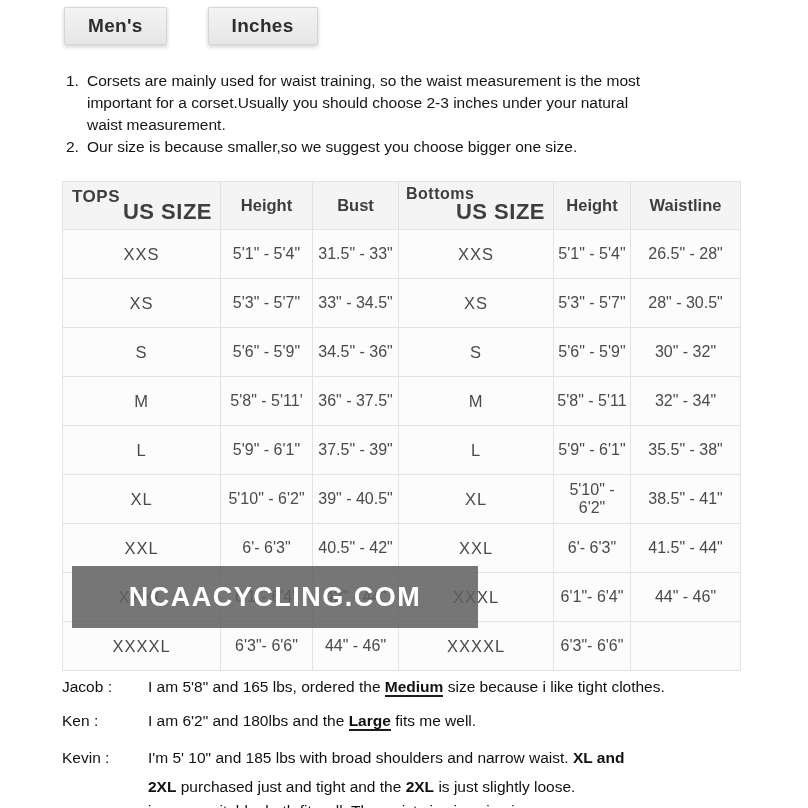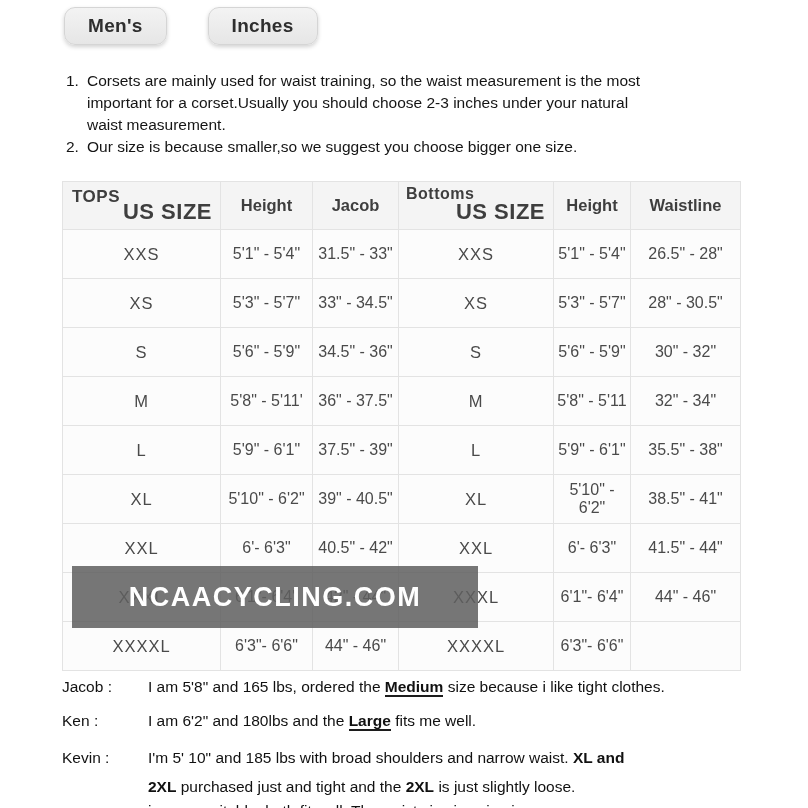--- a/index.html
+++ b/index.html
@@ -5,21 +5,21 @@
   html,body{margin:0;padding:0;}
   body{
     width:808px;height:808px;position:relative;overflow:hidden;
     background:#ffffff;
     font-family:"Liberation Sans", sans-serif;
     color:#1a1a1a;
   }
   
   .toolbar{position:absolute;left:64px;top:7px;display:flex;gap:41px;}
   .btn{
-    display:inline-block;padding:7px 23px;border-radius:11px;
+    display:inline-block;padding:7px 23px;border-radius:1px;
     background:linear-gradient(#f3f3f3,#e6e6e6);
     border:1px solid #d5d5d5;
     box-shadow:0 2px 4px rgba(0,0,0,0.18);
     font-size:19px;font-weight:bold;color:#2e2e2e;letter-spacing:0.3px;
   }
   
   .notes{position:absolute;left:66px;top:70px;width:640px;font-size:15.5px;line-height:22px;color:#151515;}
   .note-row{display:flex;}
   .note-num{width:21px;flex:none;}
   .note-text{flex:1;}
@@ -84,21 +84,21 @@
       <col style="width:77px">
       <col style="width:110px">
   </colgroup>
   <thead>
     <tr>
       <th class="diag">
         <span class="corner-top">TOPS</span>
         <span class="corner-bottom">US SIZE</span>
       </th>
       <th>Height</th>
-      <th>Jacob</th>
+      <th>Bust</th>
       <th class="diag">
         <span class="corner-top small">Bottoms</span>
         <span class="corner-bottom">US SIZE</span>
       </th>
       <th>Height</th>
       <th>Waistline</th>
     </tr>
   </thead>
   <tbody id="size-rows">
       <tr>

